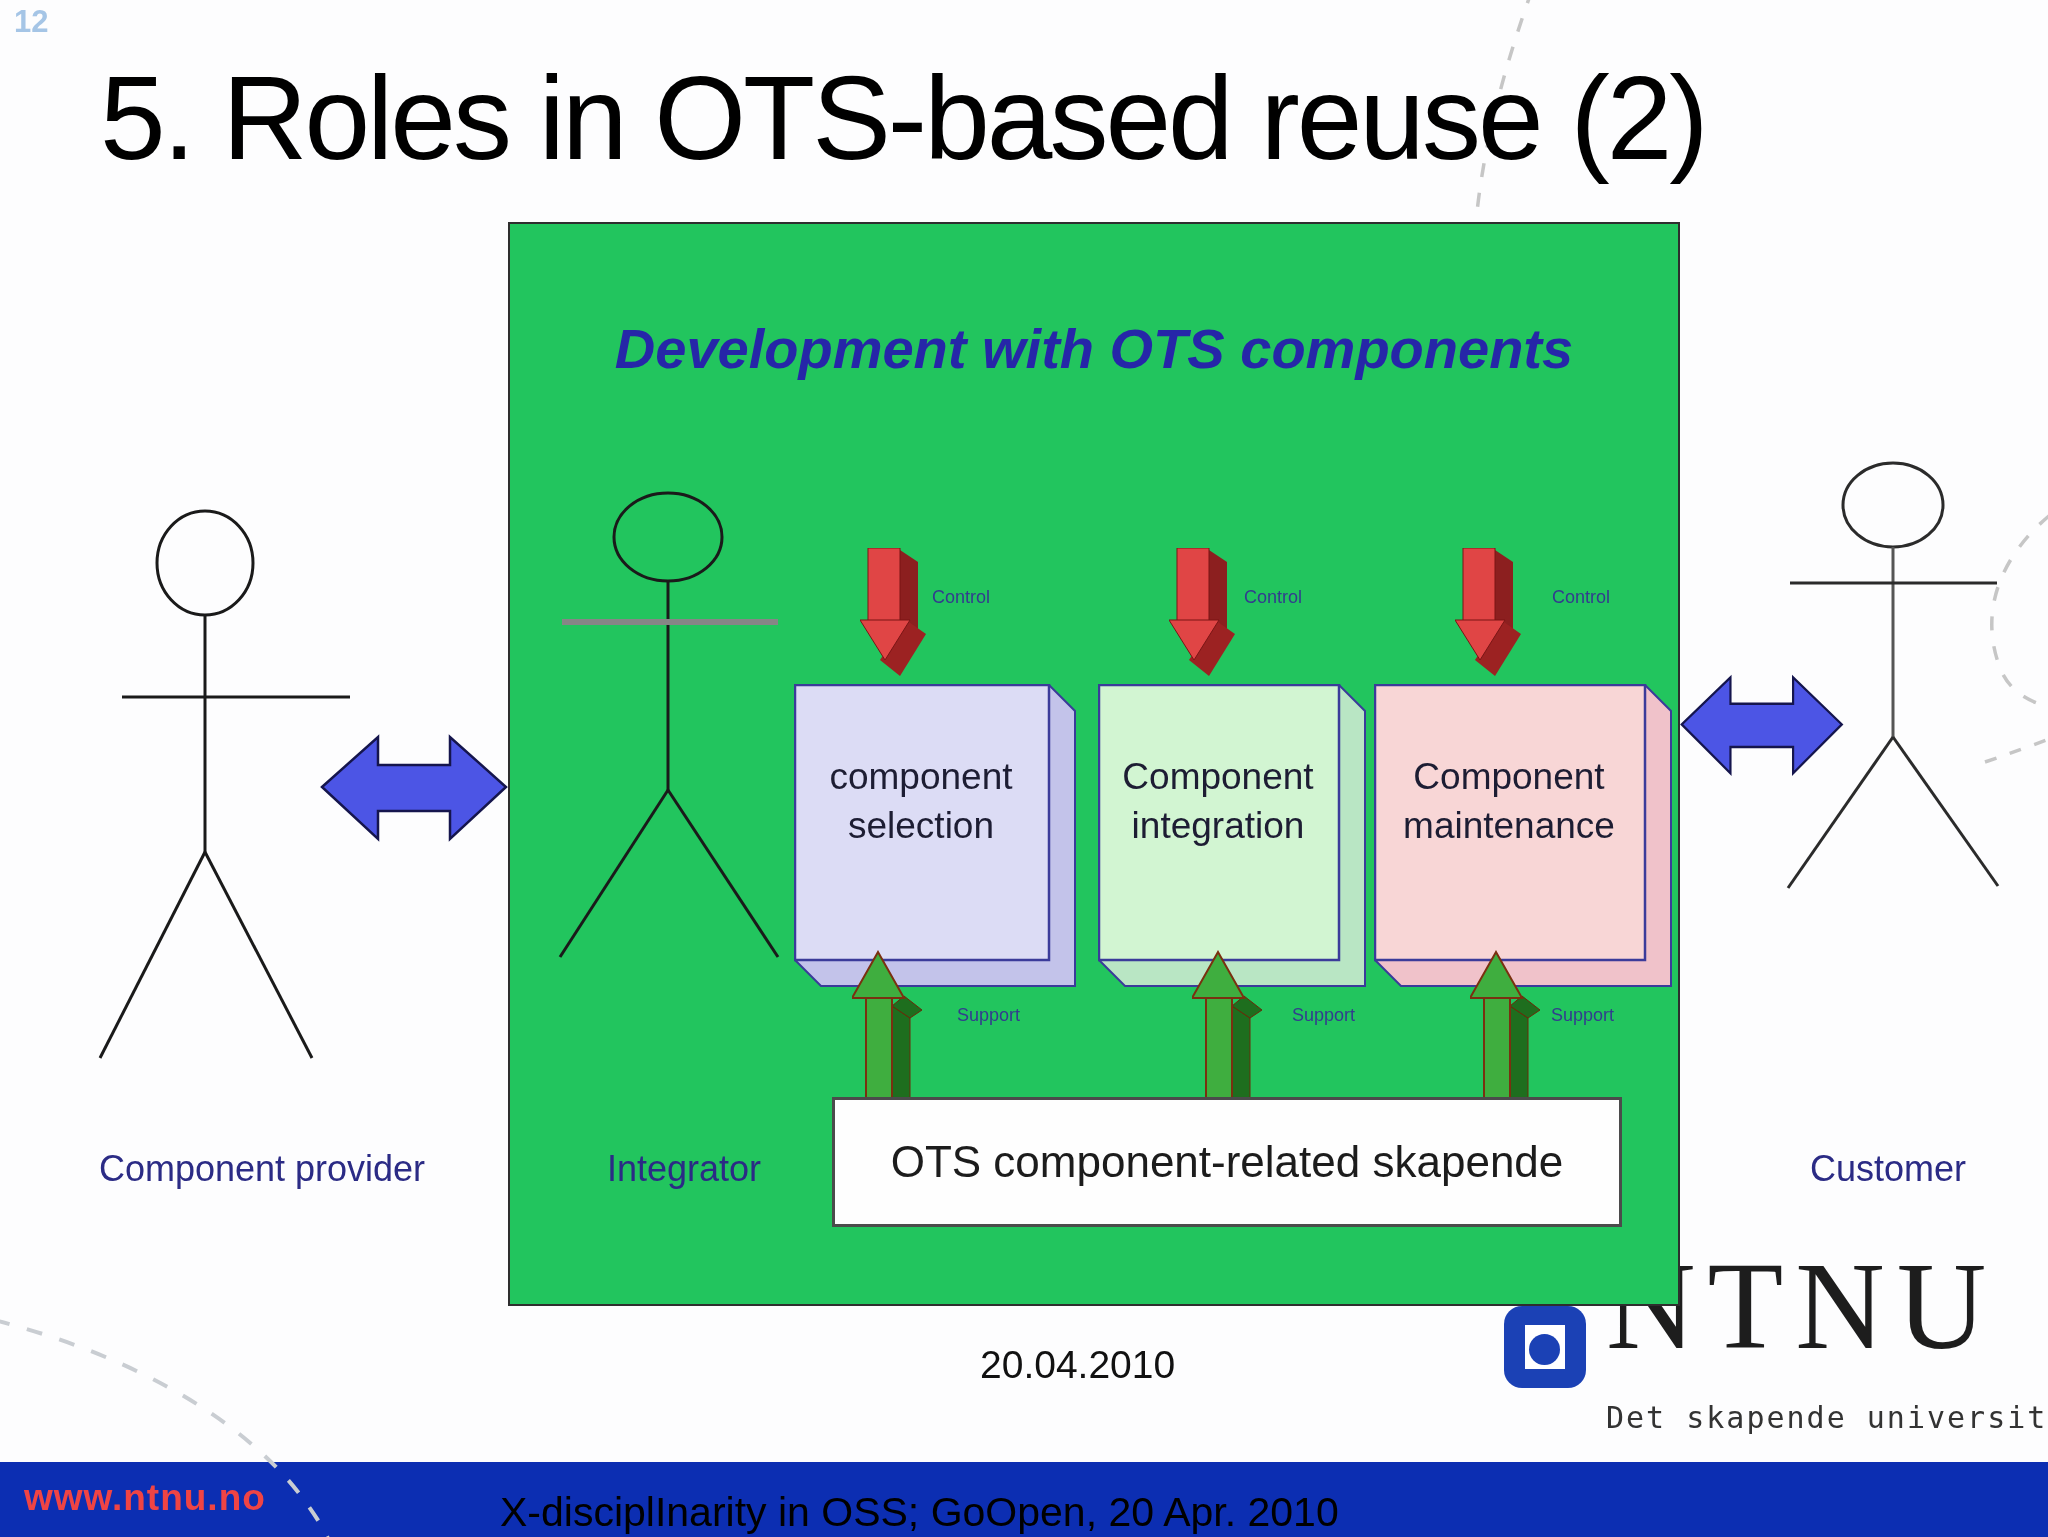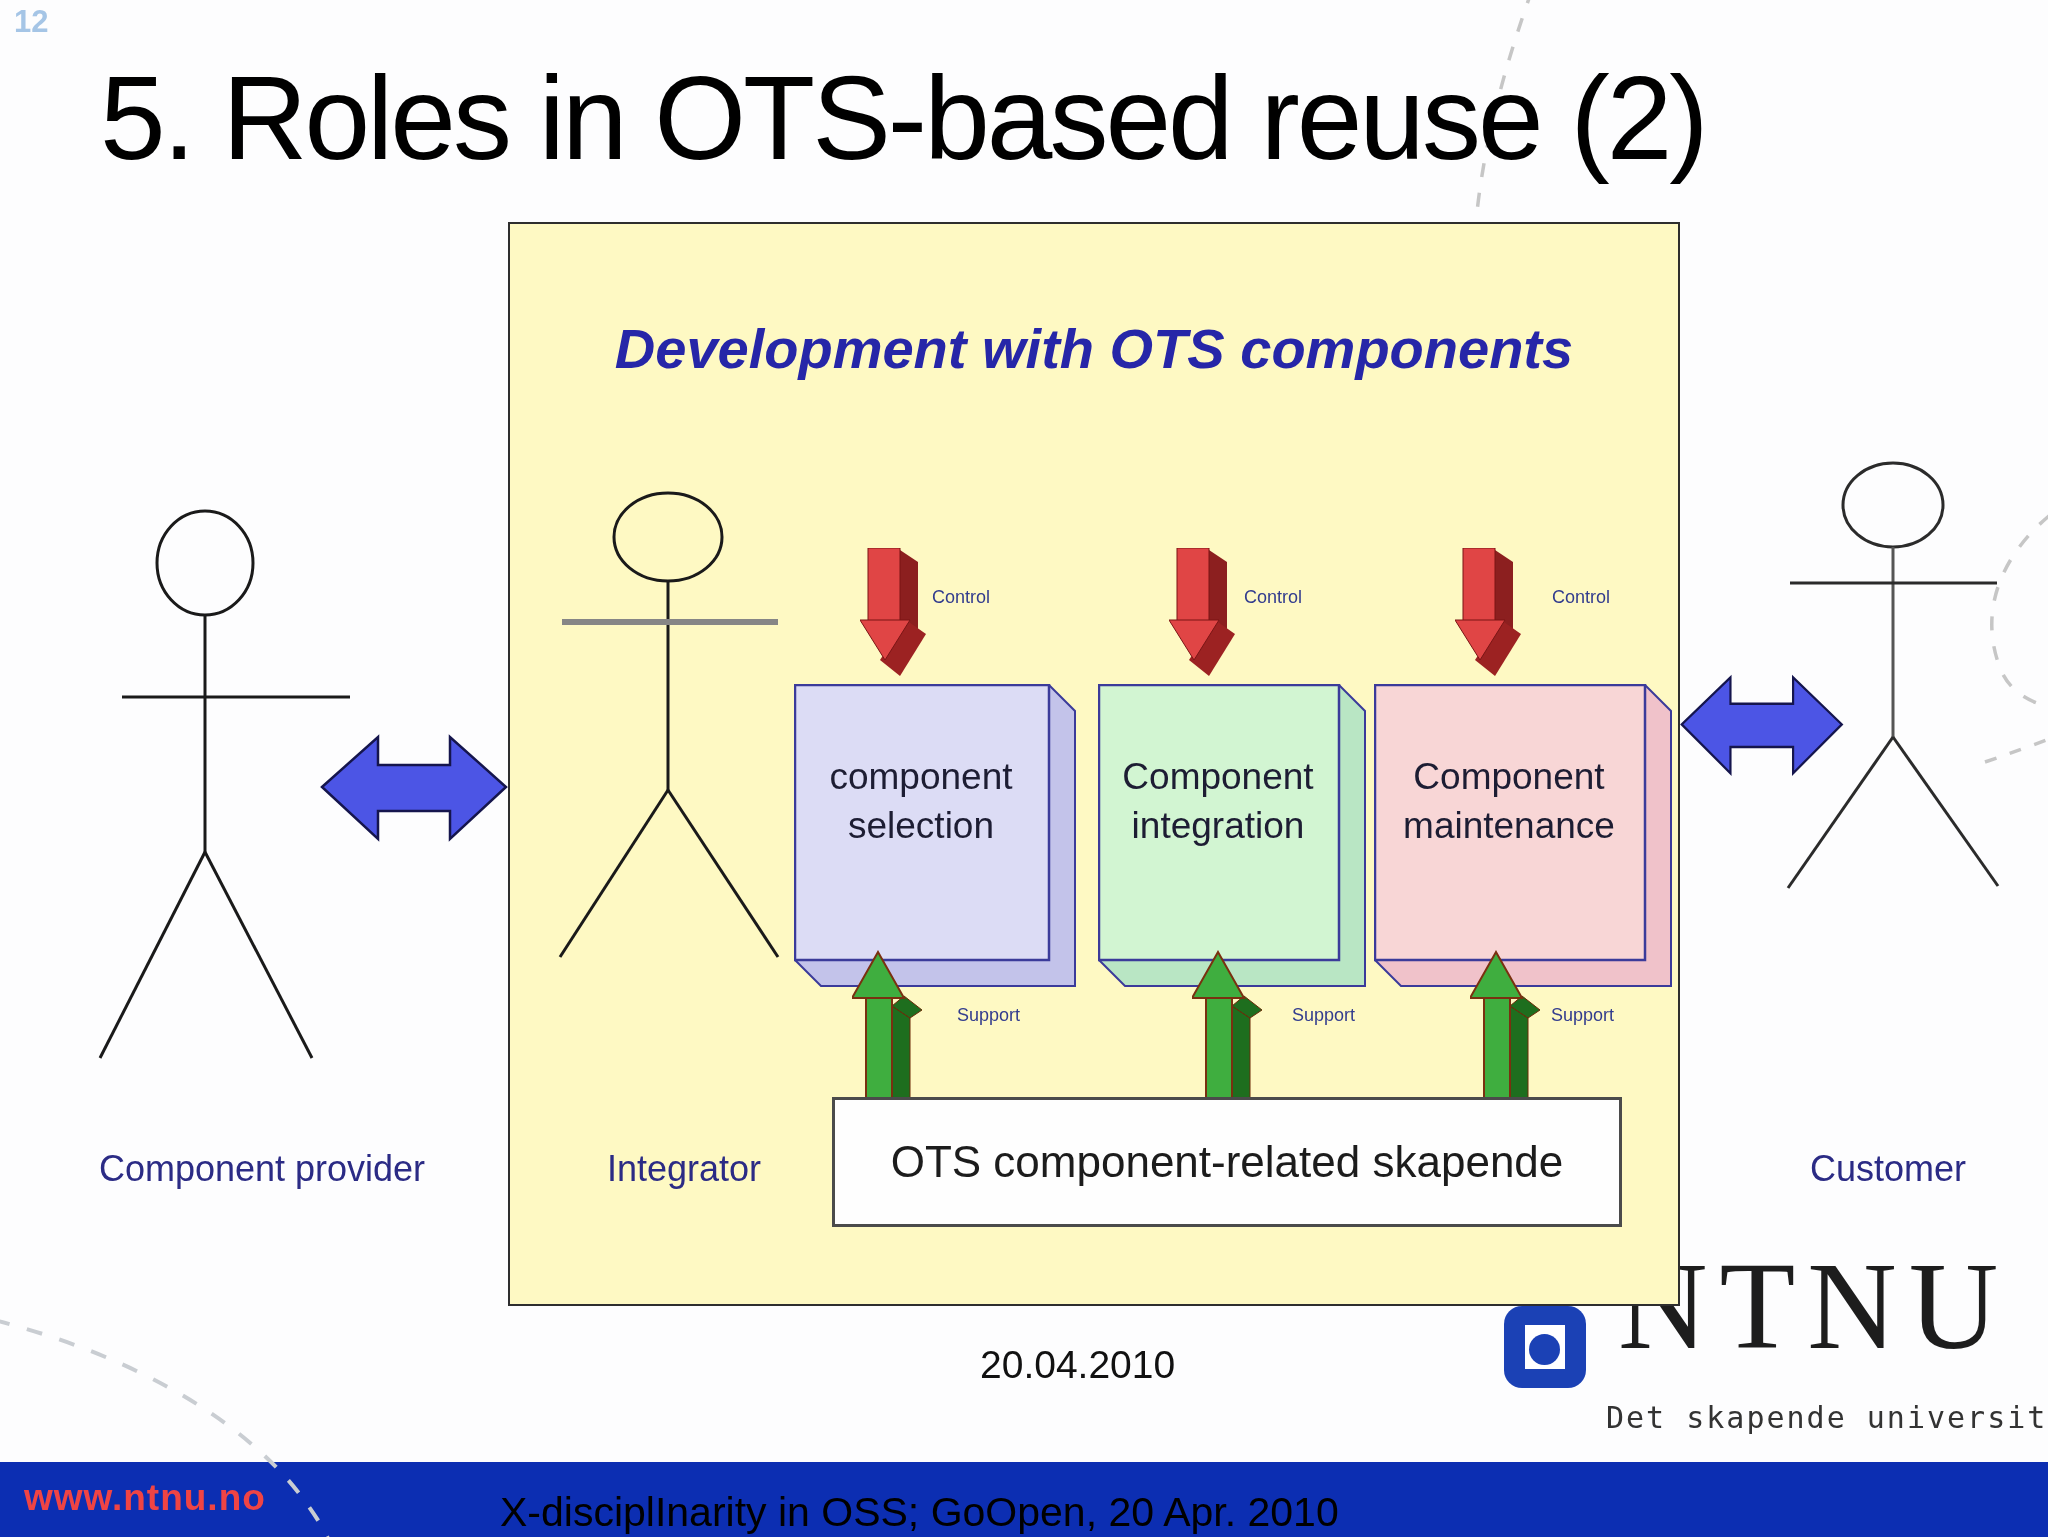--- a/index.html
+++ b/index.html
@@ -4,39 +4,39 @@
 <style>
   html,body{margin:0;padding:0;background:#fdfdfe;}
   #stage{position:relative;width:2048px;height:1537px;overflow:hidden;
          font-family:"Liberation Sans",sans-serif;background:#fdfdfe;}
   .abs{position:absolute;}
   #slide-number{left:14px;top:4px;font-size:31px;font-weight:bold;color:#a5c5e6;}
   #slide-title{left:100px;top:50px;font-size:118px;font-weight:400;color:#000;
                letter-spacing:-3px;white-space:nowrap;}
   
   #diagram-box{left:508px;top:222px;width:1168px;height:1080px;
-               border:2px solid #2e2e2e;background:#fef9c3;}
+               border:2px solid #2e2e2e;background:#22c55e;}
   #diagram-title{left:30px;top:92px;width:1108px;text-align:center;font-size:56px;
                  font-style:italic;font-weight:600;color:#2626a8;white-space:nowrap;}
   .outline-box{border:3px solid #4b4b4b;background:#fefefe;text-align:center;color:#1c1c1c;}
   #process-box{left:258px;top:188px;width:862px;height:134px;}
   #process-box .l1{display:block;margin-top:12px;font-size:42px;line-height:52px;}
   #process-box .l2{display:block;font-size:42px;line-height:52px;}
   #knowledge-box{left:322px;top:873px;width:784px;height:124px;}
   #knowledge-box .l1{display:block;font-size:44px;line-height:124px;white-space:nowrap;}
   .flow-label{width:140px;text-align:left;font-size:18px;color:#323c8e;}
   .box-label{width:auto;text-align:center;font-size:37px;line-height:49px;color:#1d1d33;}
   .actor-label{width:400px;text-align:center;font-size:36px;color:#2b2b85;}
   #date{left:980px;top:1318px;font-size:39px;color:#111;margin-top:25px;}
   
   #logo-square{left:1504px;top:1306px;width:82px;height:82px;border-radius:18px;}
   #logo-inner{left:21px;top:19px;width:40px;height:44px;background:#fff;position:absolute;}
   #logo-dot{left:4px;top:9px;width:31px;height:31px;border-radius:50%;position:absolute;}
   #logo-wordmark{left:1606px;top:1236px;font-family:"Liberation Serif",serif;
-                 font-size:124px;letter-spacing:12px;color:#1d1d1d;white-space:nowrap;margin-left:12px;}
+                 font-size:124px;letter-spacing:12px;color:#1d1d1d;white-space:nowrap;}
   #logo-tagline{left:1606px;top:1400px;font-family:"DejaVu Sans Mono",monospace;
                 font-size:30px;letter-spacing:2px;color:#333;white-space:nowrap;}
   
   #footer-bar{left:0;top:1462px;width:2048px;height:75px;}
   #footer-url{left:24px;top:1477px;font-size:37px;font-weight:bold;color:#ef4444;letter-spacing:1px;}
   #footer-text{left:500px;top:1489px;font-size:41px;color:#000;white-space:nowrap;}
   svg{display:block;}
 </style>
 </head>
 <body>

